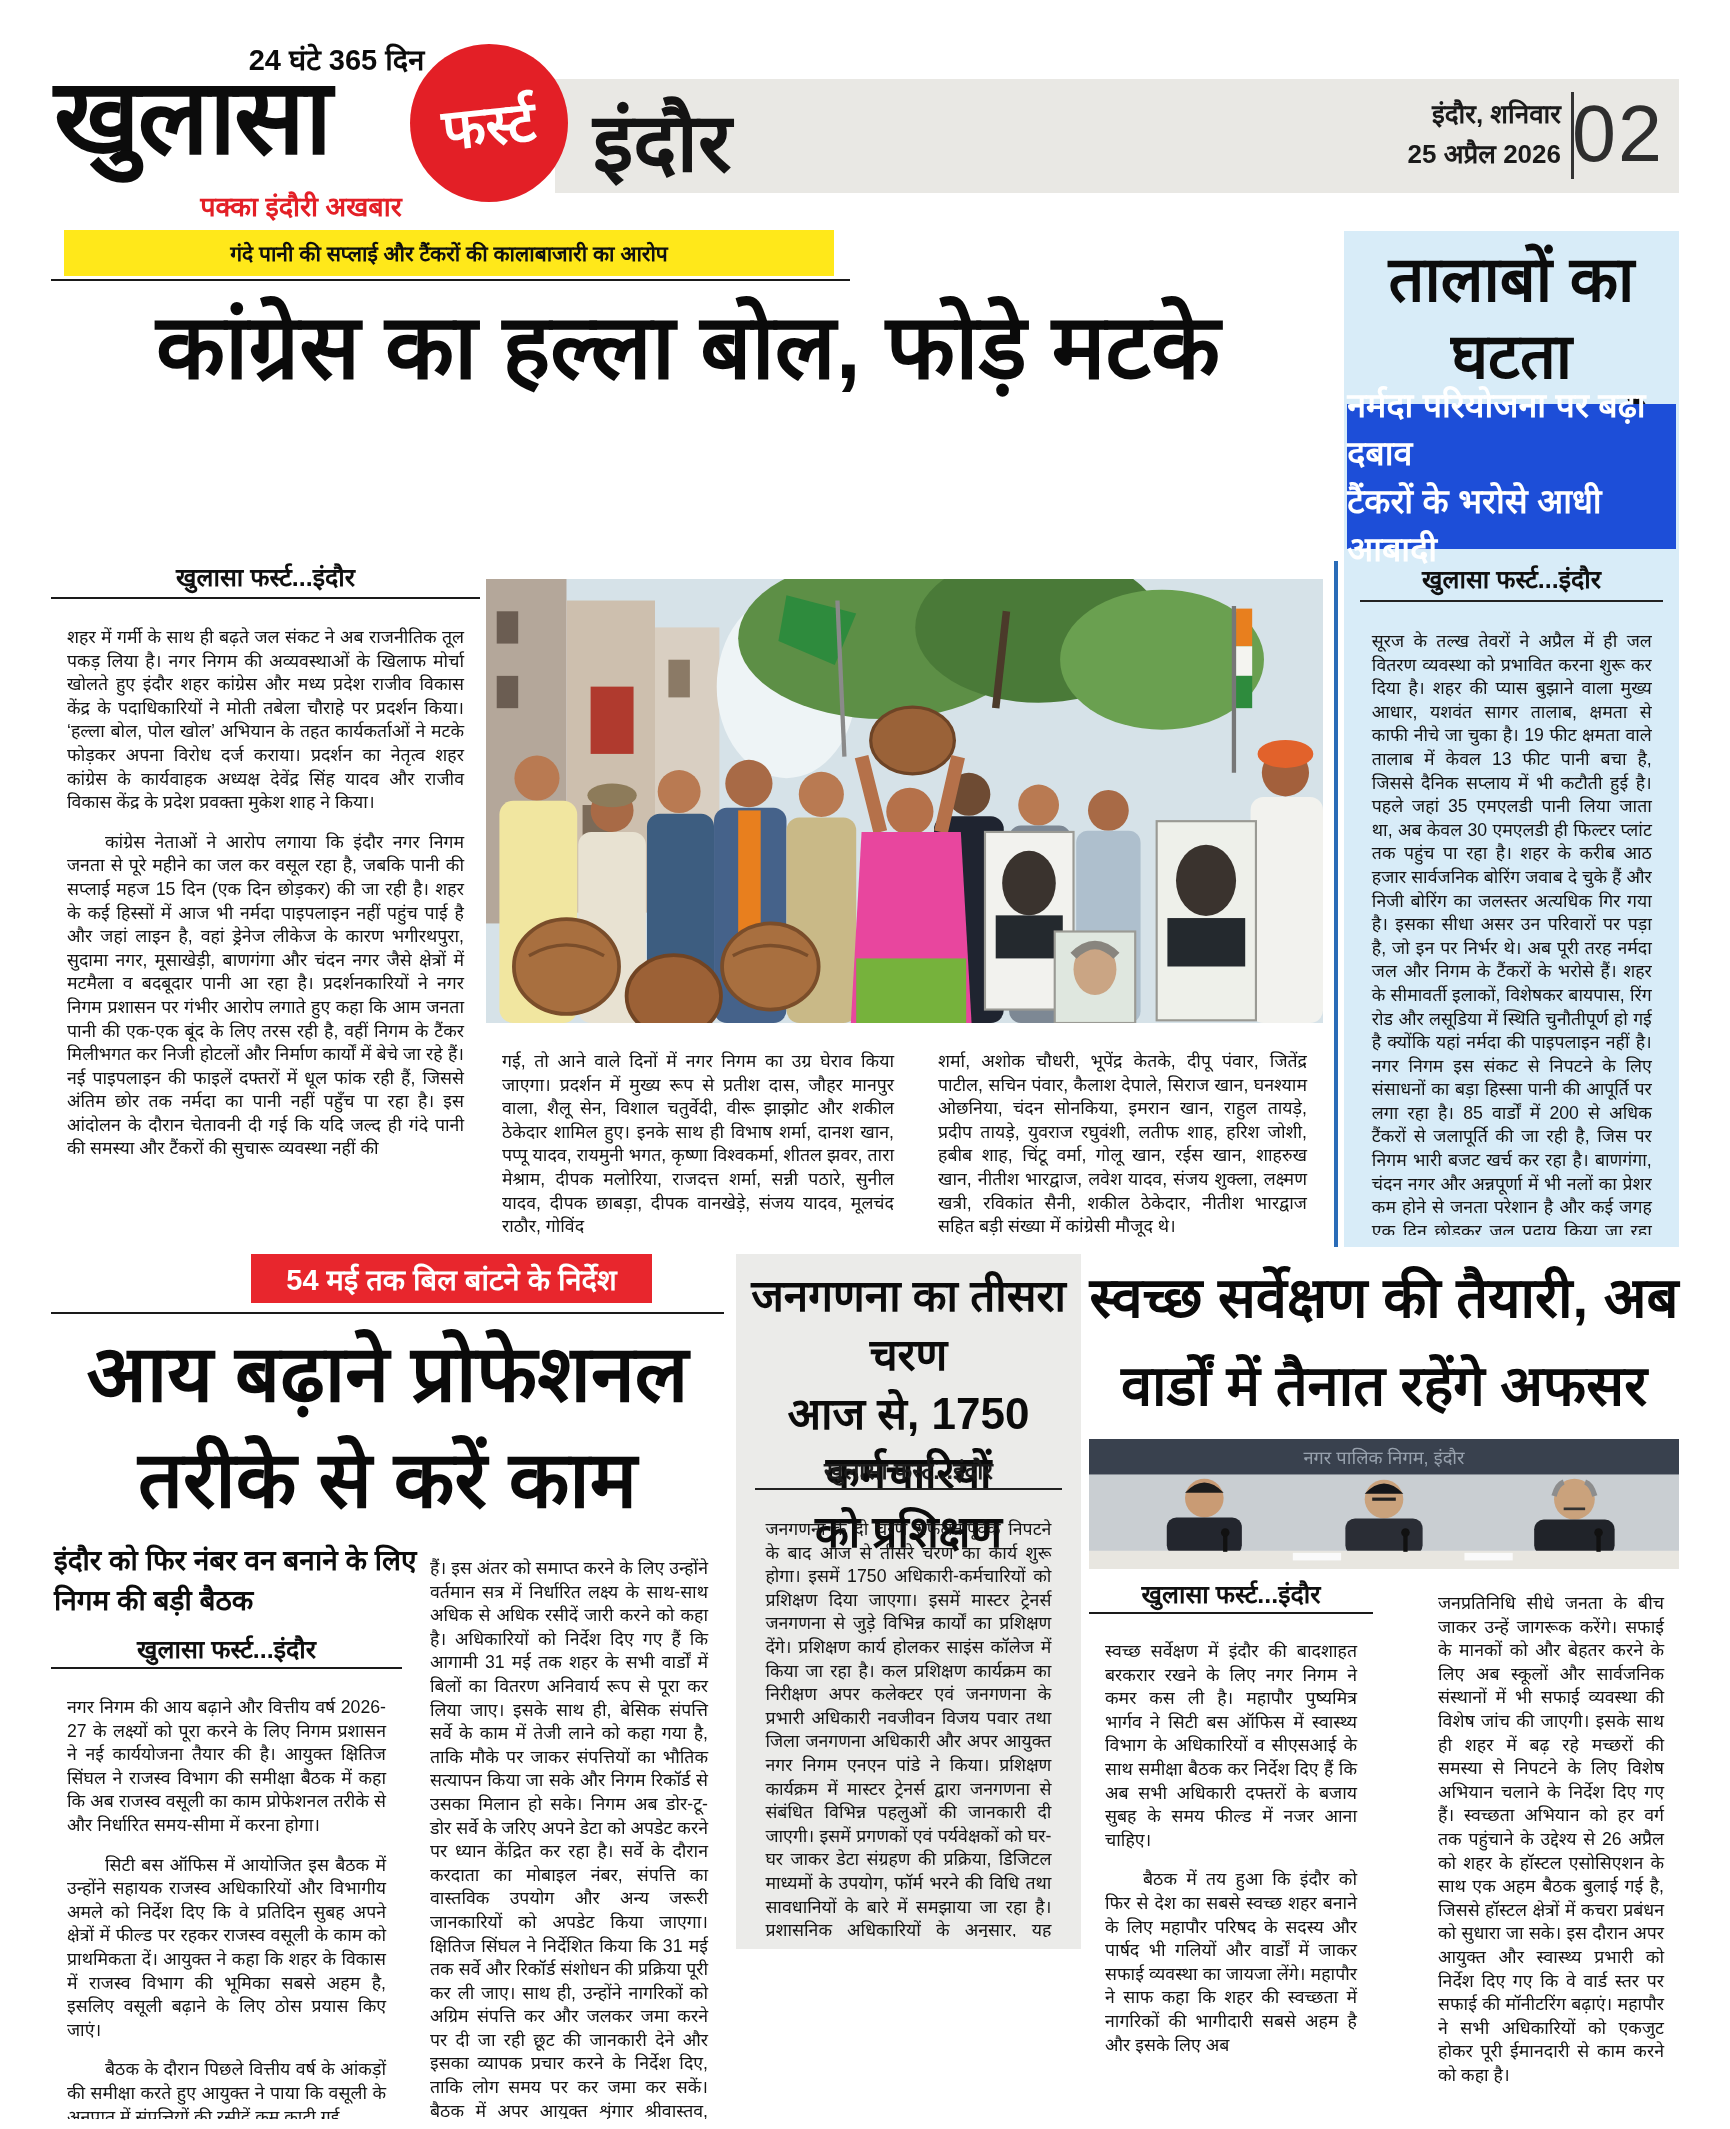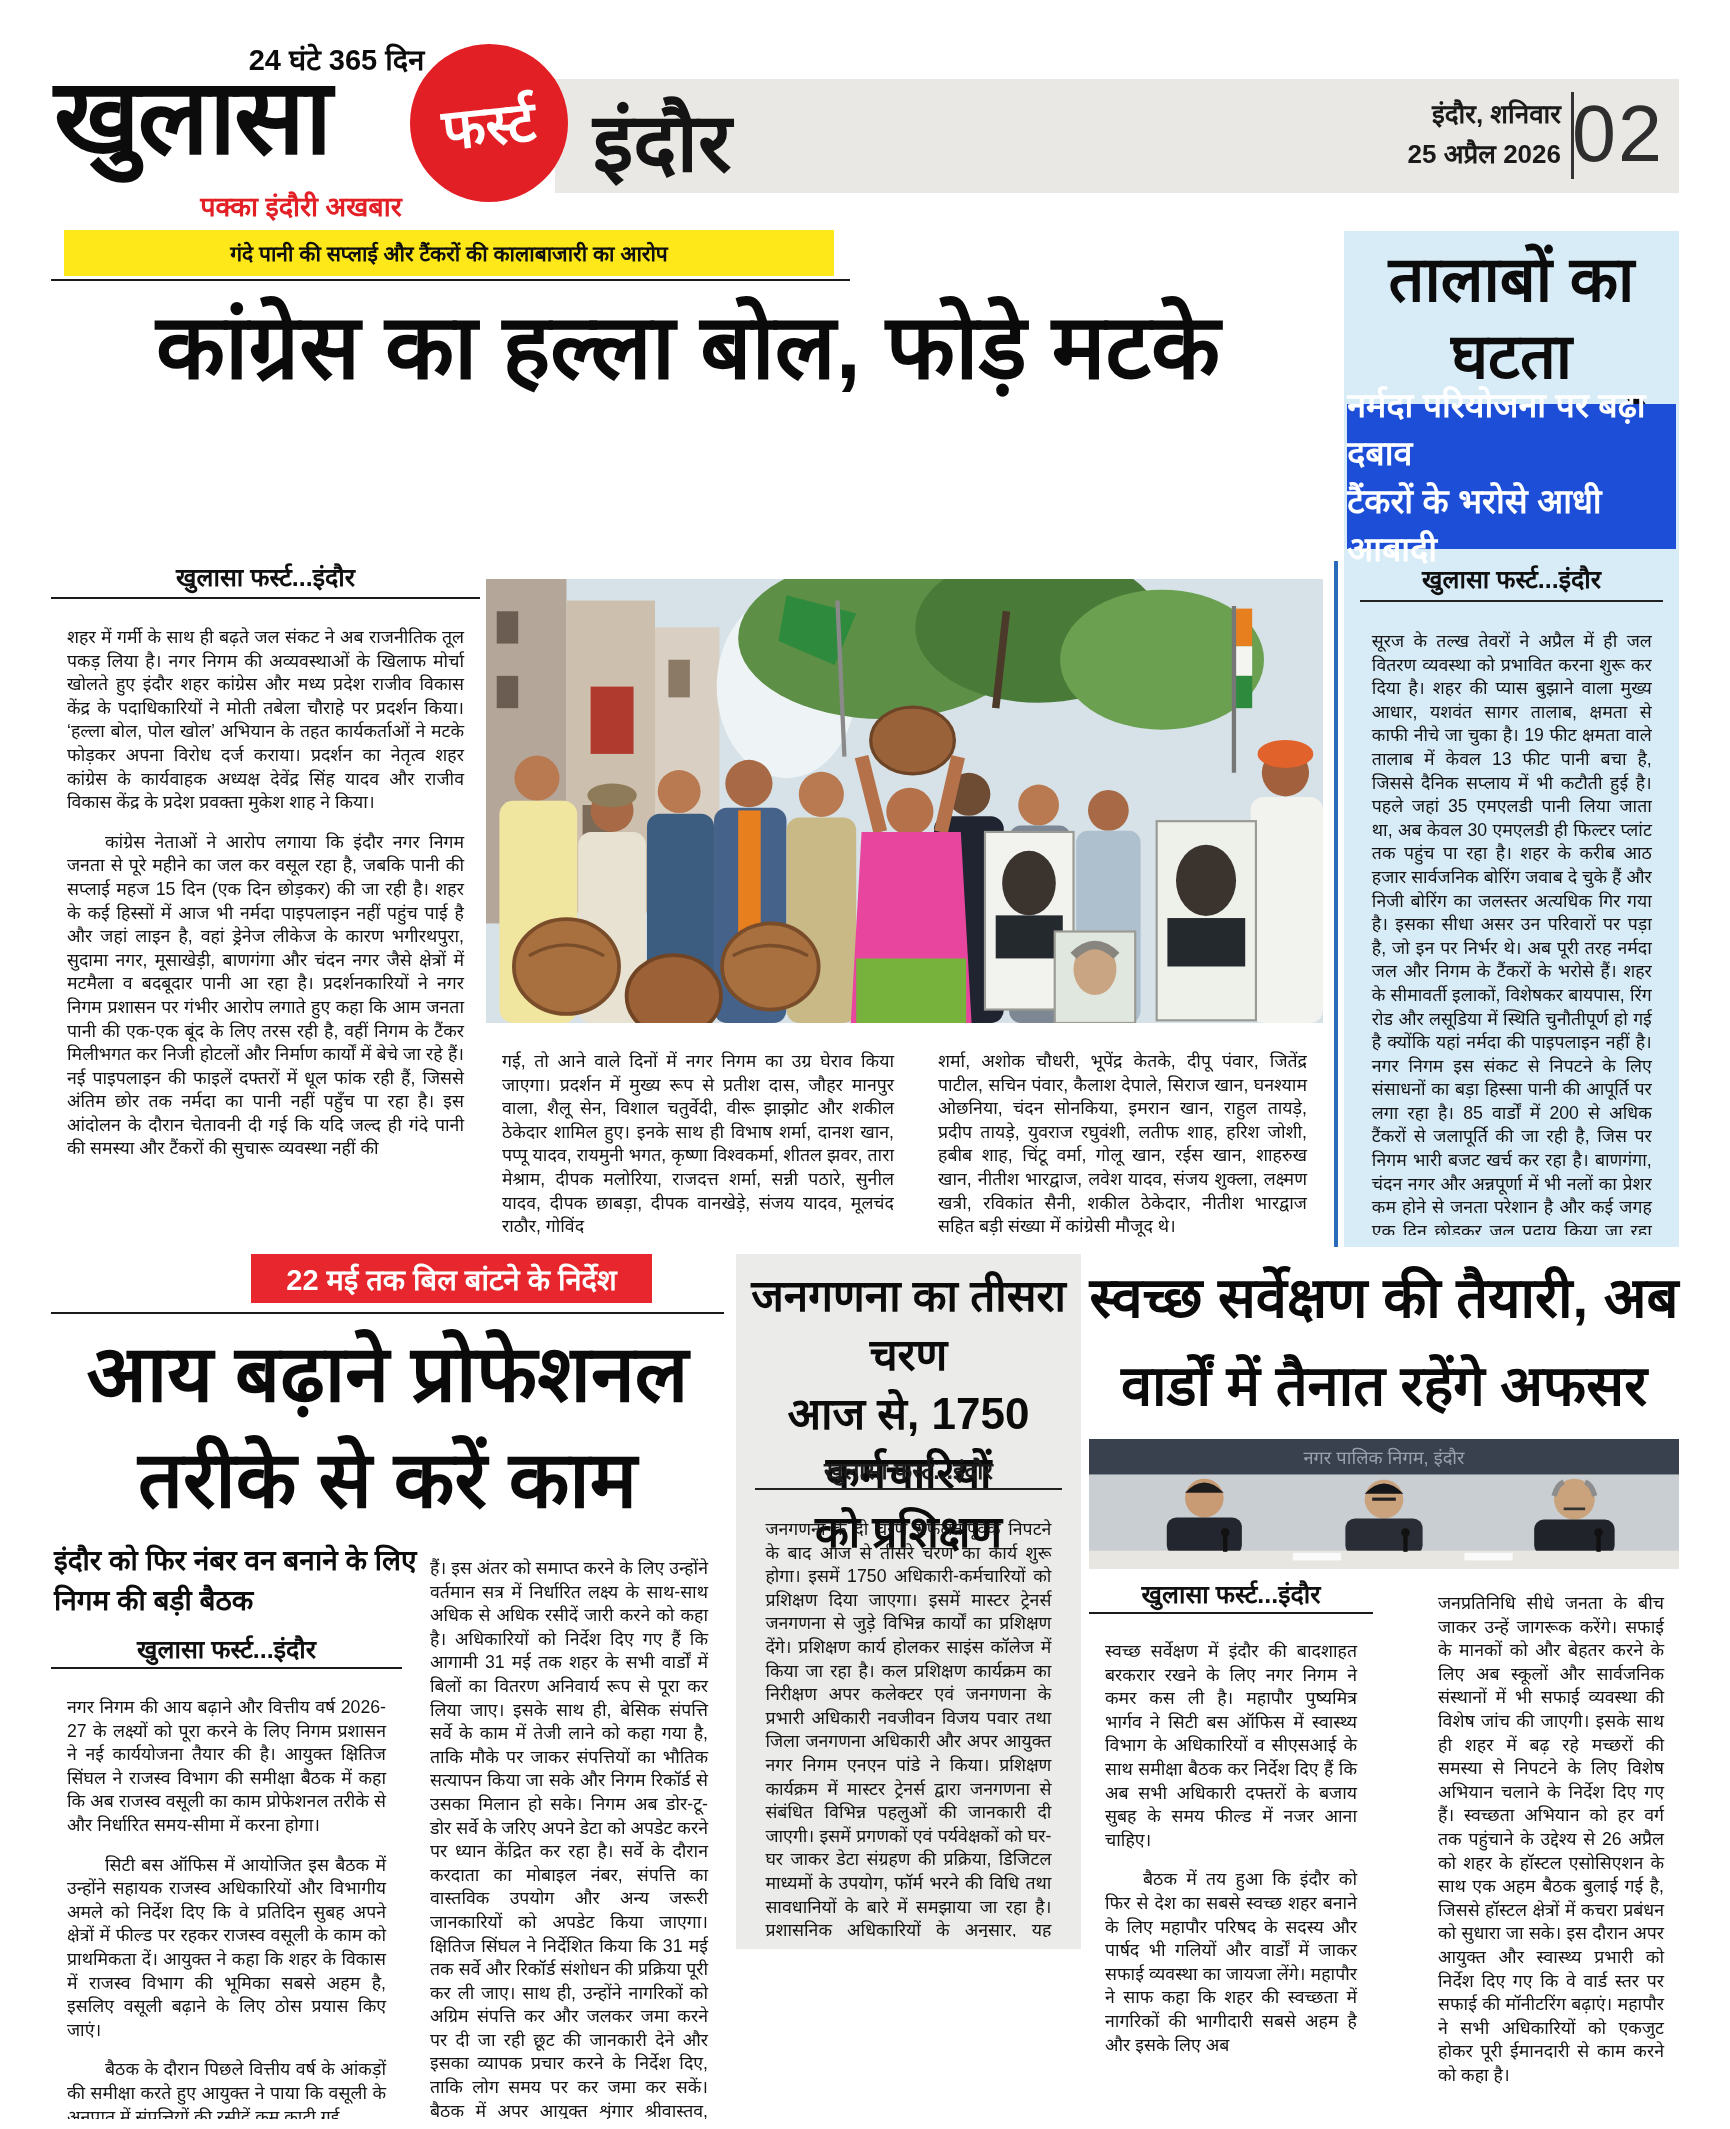--- a/index.html
+++ b/index.html
@@ -209,21 +209,21 @@
       <div>टैंकरों के भरोसे आधी आबादी</div>
     </div>
     <div class="sb-byline byline">खुलासा फर्स्ट...इंदौर</div>
     <div class="sb-hr"></div>
     <div class="sb-body clip just body-text">
       <p>सूरज के तल्ख तेवरों ने अप्रैल में ही जल वितरण व्यवस्था को प्रभावित करना शुरू कर दिया है। शहर की प्यास बुझाने वाला मुख्य आधार, यशवंत सागर तालाब, क्षमता से काफी नीचे जा चुका है। 19 फीट क्षमता वाले तालाब में केवल 13 फीट पानी बचा है, जिससे दैनिक सप्लाय में भी कटौती हुई है। पहले जहां 35 एमएलडी पानी लिया जाता था, अब केवल 30 एमएलडी ही फिल्टर प्लांट तक पहुंच पा रहा है। शहर के करीब आठ हजार सार्वजनिक बोरिंग जवाब दे चुके हैं और निजी बोरिंग का जलस्तर अत्यधिक गिर गया है। इसका सीधा असर उन परिवारों पर पड़ा है, जो इन पर निर्भर थे। अब पूरी तरह नर्मदा जल और निगम के टैंकरों के भरोसे हैं। शहर के सीमावर्ती इलाकों, विशेषकर बायपास, रिंग रोड और लसूडिया में स्थिति चुनौतीपूर्ण हो गई है क्योंकि यहां नर्मदा की पाइपलाइन नहीं है। नगर निगम इस संकट से निपटने के लिए संसाधनों का बड़ा हिस्सा पानी की आपूर्ति पर लगा रहा है। 85 वार्डों में 200 से अधिक टैंकरों से जलापूर्ति की जा रही है, जिस पर निगम भारी बजट खर्च कर रहा है। बाणगंगा, चंदन नगर और अन्नपूर्णा में भी नलों का प्रेशर कम होने से जनता परेशान है और कई जगह एक दिन छोड़कर जल प्रदाय किया जा रहा है। मई और कठिन साबित होने वाला है।</p>
     </div>
   </aside>
 
   <section>
-    <div class="abs s2-banner">22 मई तक बिल बांटने के निर्देश</div>
+    <div class="abs s2-banner">54 मई तक बिल बांटने के निर्देश</div>
     <div class="abs hr s2-hr"></div>
     <div class="abs s2-headline">
       <div>आय बढ़ाने प्रोफेशनल</div>
       <div>तरीके से करें काम</div>
     </div>
     <div class="abs s2-subhead">
       <div>इंदौर को फिर नंबर वन बनाने के लिए</div>
       <div>निगम की बड़ी बैठक</div>
     </div>
     <div class="abs byline center s2-byline">खुलासा फर्स्ट...इंदौर</div>

